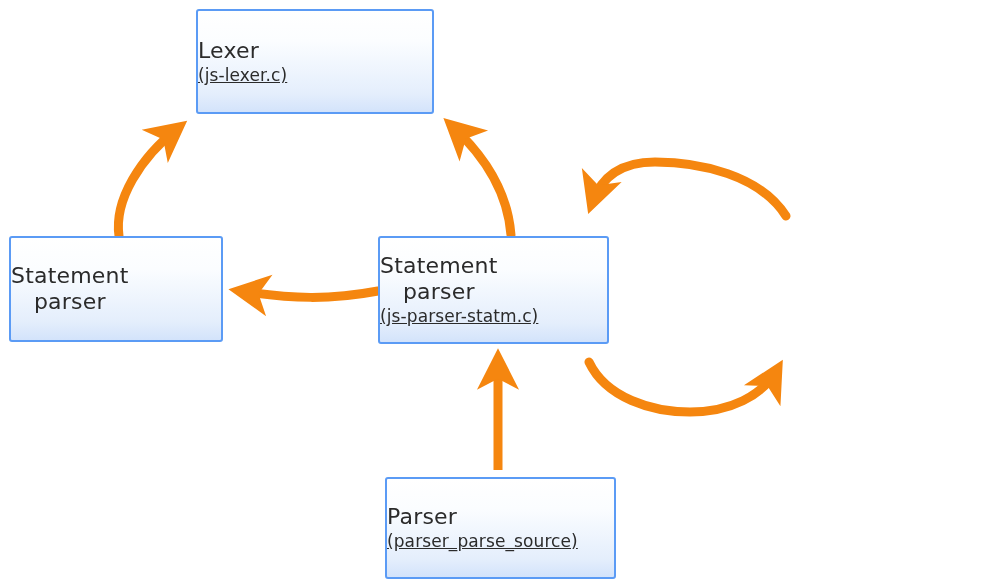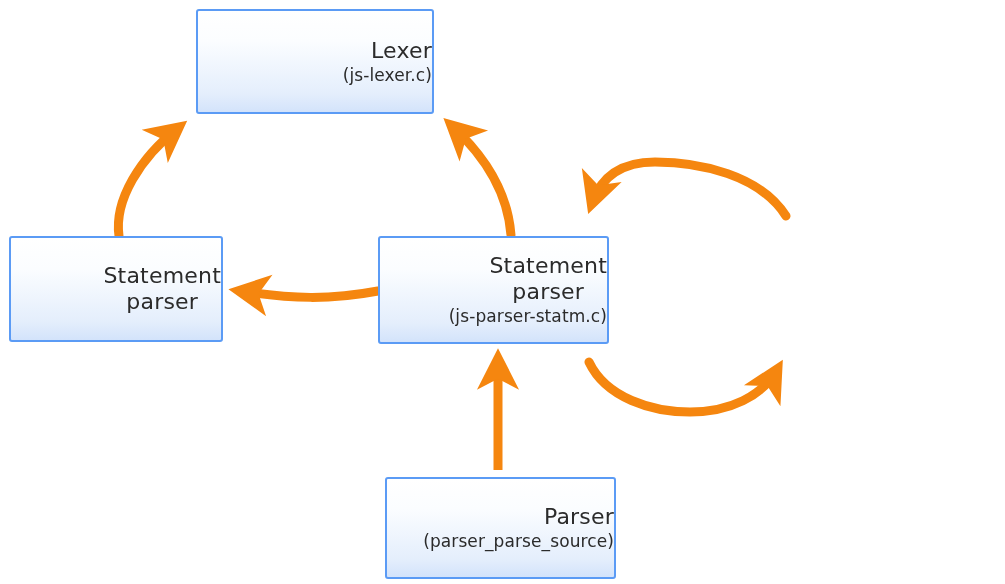--- a/index.html
+++ b/index.html
@@ -18,37 +18,38 @@
     overflow: hidden;
   }
   .node {
     position: absolute;
     box-sizing: border-box;
     border: 2px solid #5b9bf5;
     border-radius: 3px;
     background: linear-gradient(to bottom, #ffffff 0%, #fbfdff 30%, #e4eefc 82%, #d3e3fb 100%);
     display: flex;
     flex-direction: column;
-    align-items: flex-end;
+    align-items: flex-start;
     justify-content: center;
     text-align: center;
     color: #2b2b2b;
     z-index: 3;
   }
   .node .title {
     font-size: 22px;
     line-height: 1.18;
     letter-spacing: 0.2px;
     white-space: pre-line;
   }
   .node .sub {
     font-size: 17px;
     line-height: 1.2;
     letter-spacing: 0.1px;
     margin-top: 1px;
+    text-decoration: underline;
   }
   #arrows {
     position: absolute;
     left: 0;
     top: 0;
     width: 1005px;
     height: 584px;
     z-index: 1;
     pointer-events: none;
   }

